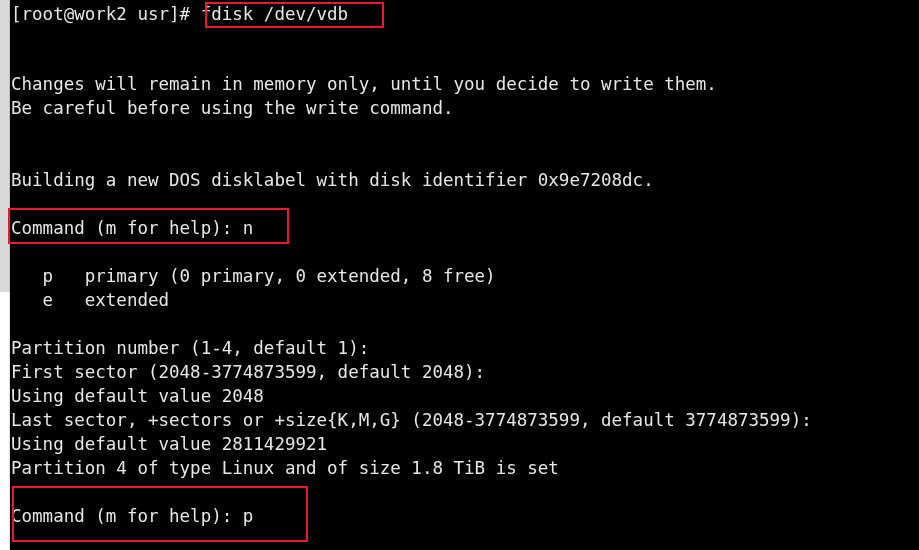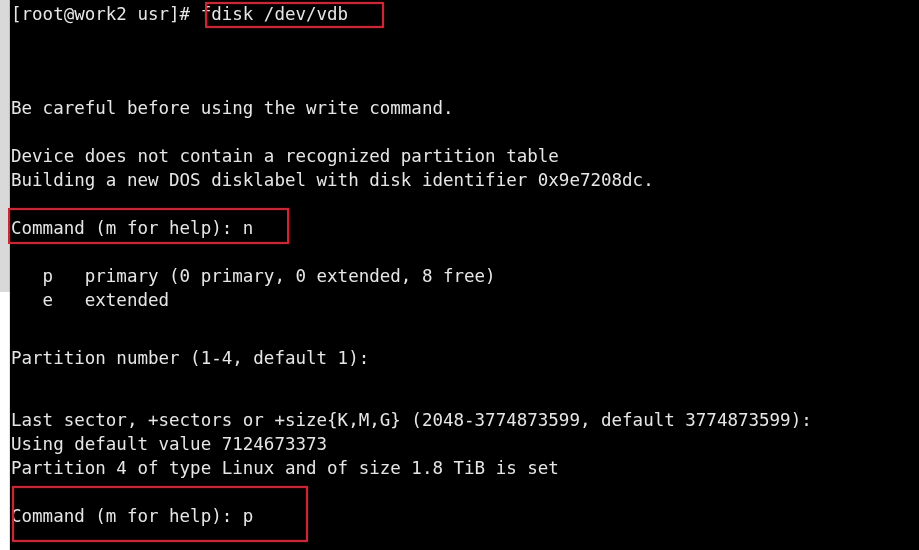--- a/index.html
+++ b/index.html
@@ -86,31 +86,33 @@
 <div id="screen">
 
   <div id="scrollbar">
     <div id="scrollbar-thumb"></div>
     <div id="scrollbar-gap"></div>
   </div>
 
   <div id="terminal">
     <div class="line" style="top:2px">[root@work2 usr]# fdisk /dev/vdb</div>
     <div class="line" style="top:50px"></div>
+    <div class="line" style="top:72px">Changes will remain in memory only, until you decide to write them.</div>
     <div class="line" style="top:96px">Be careful before using the write command.</div>
     <div class="line" style="top:120px"></div>
-    <div class="line" style="top:144px">Device does not contain a recognized partition table</div>
     <div class="line" style="top:168px">Building a new DOS disklabel with disk identifier 0x9e7208dc.</div>
     <div class="line" style="top:192px"></div>
     <div class="line" style="top:216px">Command (m for help): n</div>
     <div class="line" style="top:264px">   p   primary (0 primary, 0 extended, 8 free)</div>
     <div class="line" style="top:288px">   e   extended</div>
-    <div class="line" style="top:346px">Partition number (1-4, default 1):</div>
+    <div class="line" style="top:336px">Partition number (1-4, default 1):</div>
+    <div class="line" style="top:360px">First sector (2048-3774873599, default 2048):</div>
+    <div class="line" style="top:384px">Using default value 2048</div>
     <div class="line" style="top:408px">Last sector, +sectors or +size{K,M,G} (2048-3774873599, default 3774873599):</div>
-    <div class="line" style="top:432px">Using default value 7124673373</div>
+    <div class="line" style="top:432px">Using default value 2811429921</div>
     <div class="line" style="top:456px">Partition 4 of type Linux and of size 1.8 TiB is set</div>
     <div class="line" style="top:480px"></div>
     <div class="line" style="top:504px">Command (m for help): p</div>
   </div>
 
   <div class="highlight-box" style="left:205px; top:2px;   width:179px; height:26px;"></div>
   <div class="highlight-box" style="left:8px;   top:208px; width:281px; height:36px;"></div>
   <div class="highlight-box" style="left:12px;  top:486px; width:296px; height:56px;"></div>
 
 </div>

